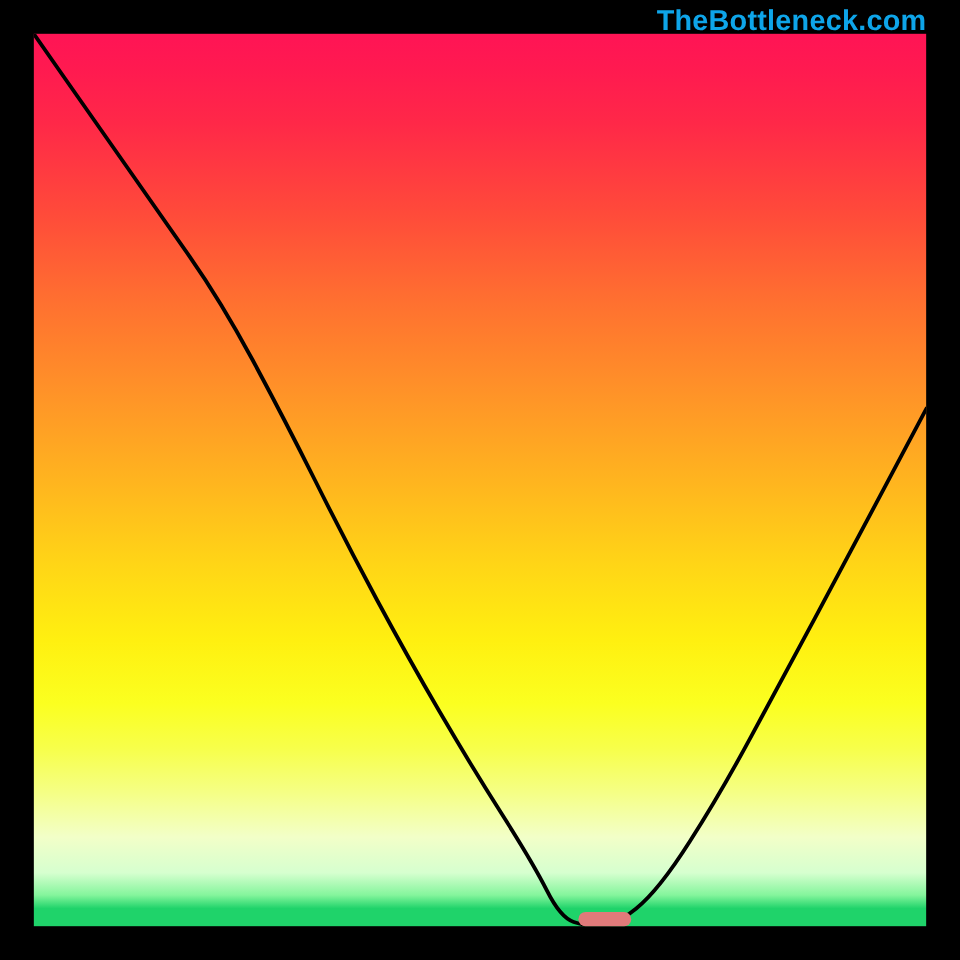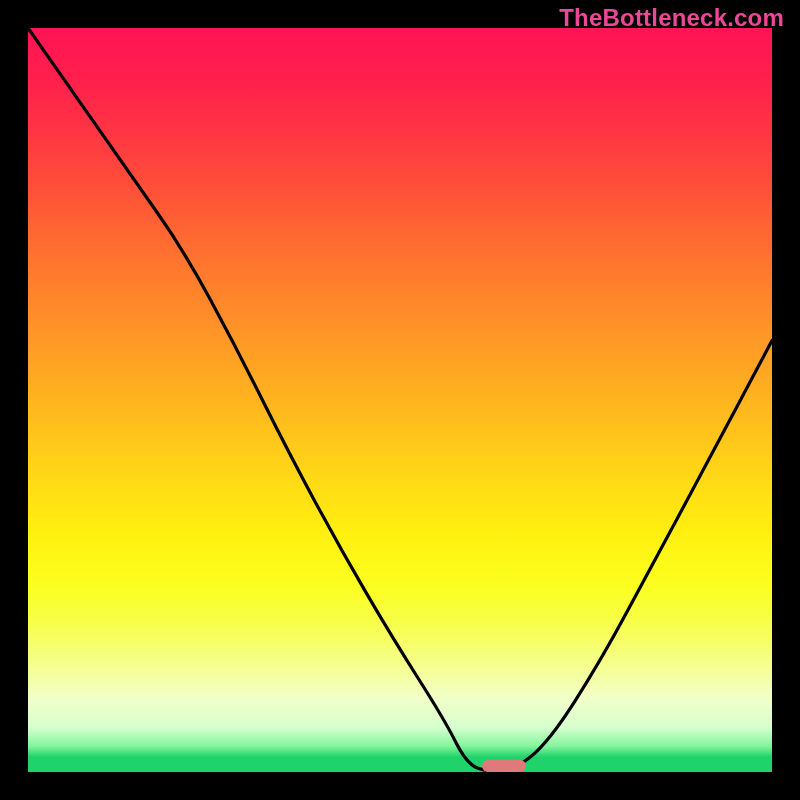--- a/index.html
+++ b/index.html
@@ -13,22 +13,22 @@
   }
   .frame {
     position: relative;
     width: 800px;
     height: 800px;
     background: #000;
   }
   .watermark {
     position: absolute;
     top: 4px;
-    right: 16px;
-    color: #ec4899;
+    right: 28px;
+    color: #0ea5e9;
     font-size: 24px;
     font-weight: 600;
     letter-spacing: 0.2px;
     z-index: 20;
     user-select: none;
   }
   .plot {
     position: absolute;
     left: 28px;
     top: 28px;

